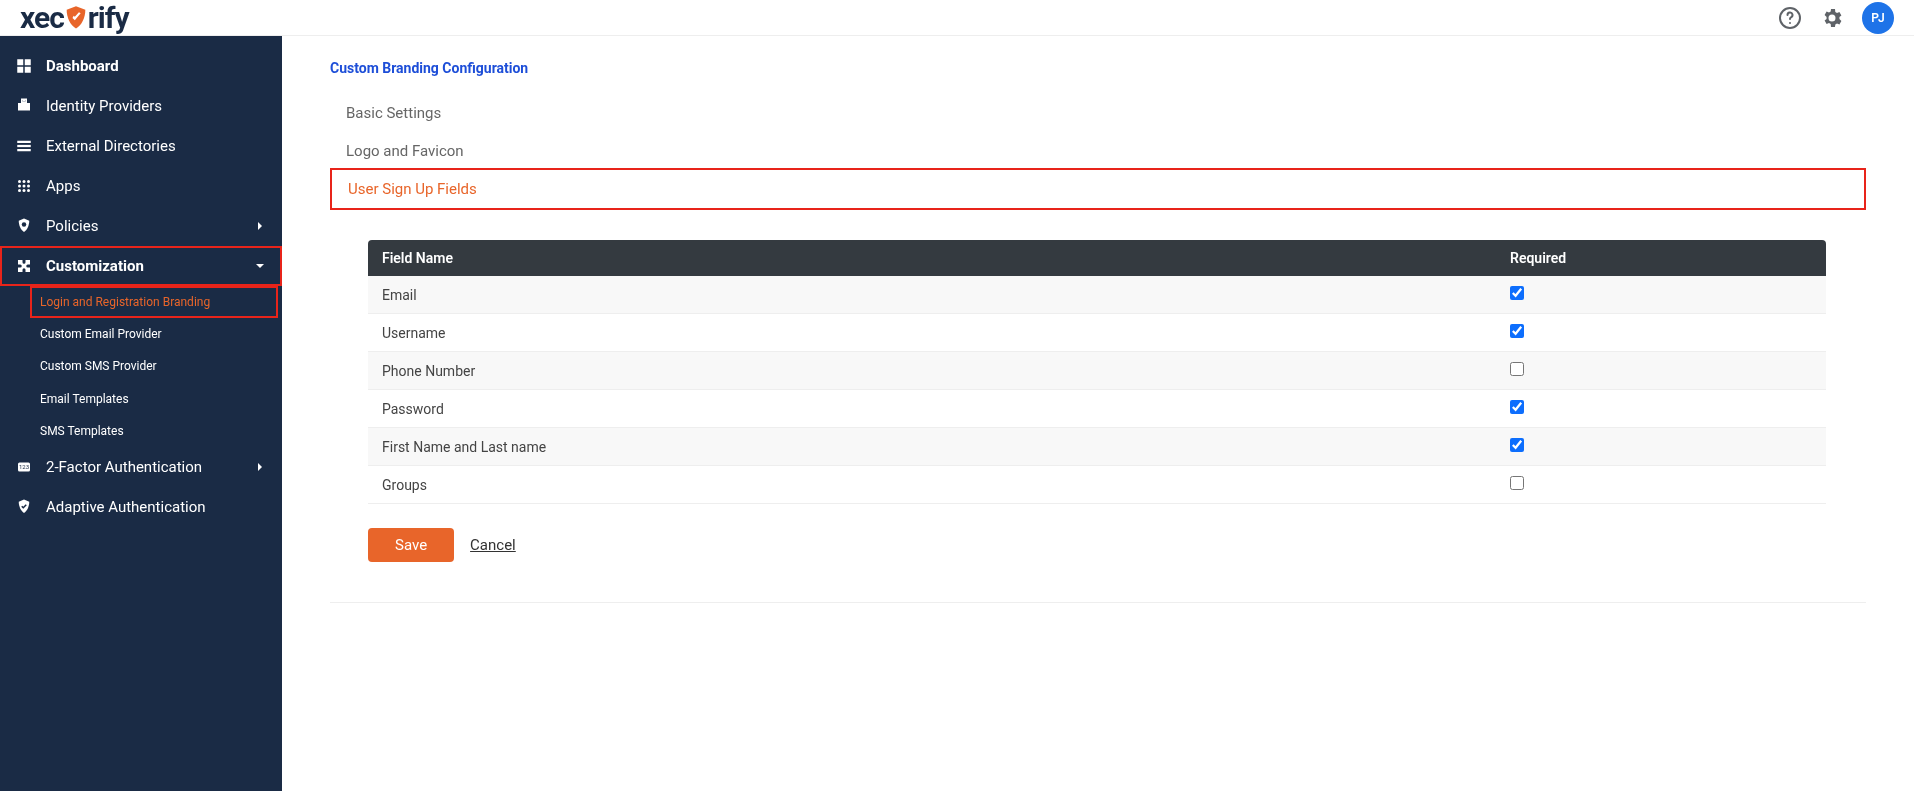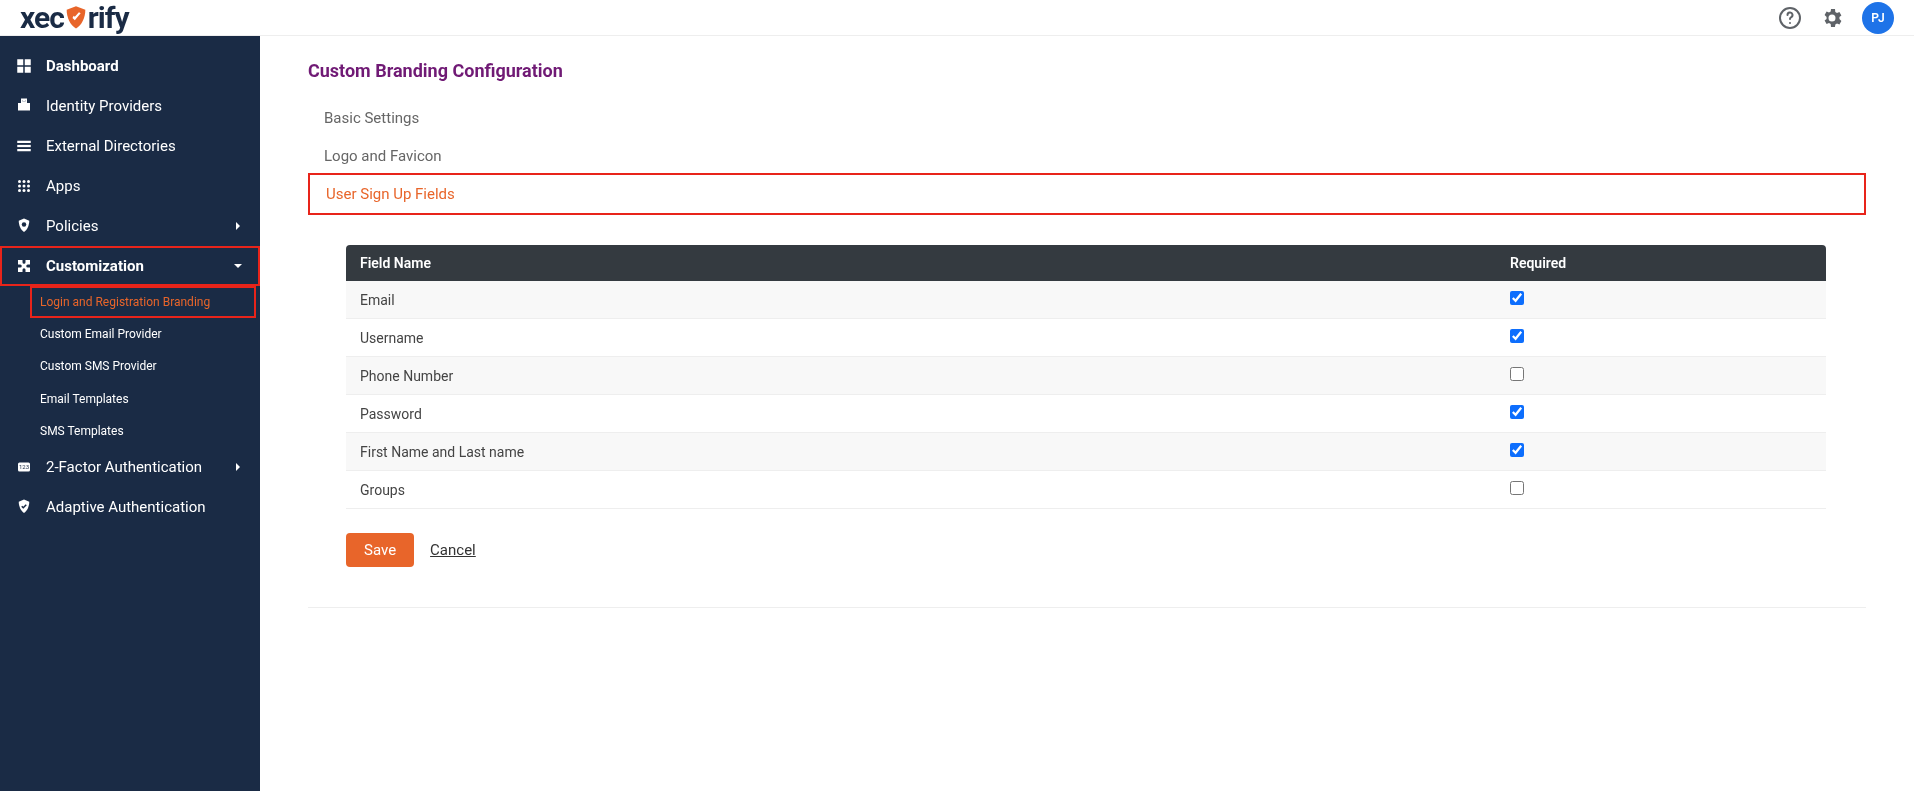--- a/index.html
+++ b/index.html
@@ -12,54 +12,54 @@
 .logo-o { position: relative; display: inline-block; }
 .logo-o svg { vertical-align: middle; margin: 0 -2px; }
 .header-right { display: flex; align-items: center; gap: 18px; }
 .header-icon { width: 24px; height: 24px; color: #5f6368; cursor: pointer; }
 .avatar { width: 32px; height: 32px; border-radius: 50%; background: #1e73e8; color: #fff; display: flex; align-items: center; justify-content: center; font-size: 12px; font-weight: 600; }
 
 
 .main-layout { display: flex; flex: 1; overflow: hidden; }
 
 
-.sidebar { width: 260px; background: #1a2b45; color: #fff; display: flex; flex-direction: column; padding-top: 10px; overflow-y: auto; }
+.sidebar { width: 282px; background: #1a2b45; color: #fff; display: flex; flex-direction: column; padding-top: 10px; overflow-y: auto; }
 .nav-item { display: flex; align-items: center; padding: 10px 14px; cursor: pointer; font-size: 15px; position: relative; }
 .nav-item .icon { width: 20px; height: 20px; margin-right: 12px; display: inline-flex; align-items: center; justify-content: center; }
 .nav-item.bold { font-weight: 700; }
 .nav-arrow { margin-left: auto; width: 16px; height: 16px; }
 .section-label { font-size: 14px; color: #8a94a6; padding: 10px 10px 6px; }
 .sub-item { padding: 8px 14px 8px 40px; font-size: 12px; cursor: pointer; line-height: 1.35; }
 .sub-item.active { color: #e8652a; }
 .highlight-red { outline: 2px solid #e8241a; outline-offset: -2px; }
 .highlight-red.sub { margin: 0 4px 0 30px; padding-left: 10px; padding-right: 6px; }
 
 
 .content { flex: 1; padding: 24px 48px; overflow-y: auto; }
-.page-title { font-size: 18px; font-weight: 700; color: #701a75; margin-bottom: 18px; }
+.page-title { font-size: 14px; font-weight: 700; color: #1d4ed8; margin-bottom: 18px; }
 .tab-bar { display: flex; border-bottom: 1px solid #e0e0e0; margin-bottom: 30px; flex-direction: column; }
 .tab { padding: 10px 16px; font-size: 15px; color: #666; cursor: pointer; position: relative; }
 .tab.active { color: #e8652a; }
 .tab.active.highlighted { border: 2px solid #e8241a; margin-top:-2px; margin-bottom:-1px;}
 
 
 .table-wrap { margin-left: 38px; margin-right: 40px; }
 table { width: 100%; border-collapse: collapse; }
 thead th { background: #343a40; color: #fff; text-align: left; padding: 10px 14px; font-size: 14px; font-weight: 600; }
 thead th:first-child { border-top-left-radius: 4px; }
 thead th:last-child { border-top-right-radius: 4px; }
 tbody td { padding: 10px 14px; font-size: 14px; color: #444; border-bottom: 1px solid #eee; }
 tbody tr:nth-child(odd) td { background: #f8f8f8; }
 tbody tr:nth-child(even) td { background: #fff; }
 .col-required { width: 330px; }
 input[type=checkbox] { width: 14px; height: 14px; accent-color: #0d6efd; }
 
 
 .btn-row { margin-left: 38px; margin-top: 24px; display: flex; gap: 16px; align-items: center; }
-.btn-save { background: #e8652a; color: #fff; border: none; padding: 8px 18px; font-size: 15px; border-radius: 4px; cursor: pointer; }
+.btn-save { background: #e8652a; color: #fff; border: none; padding: 8px 27px; font-size: 15px; border-radius: 4px; cursor: pointer; }
 .btn-cancel { background: transparent; border: none; color: #333; font-size: 15px; cursor: pointer; text-decoration: underline; }
 
 .divider { margin: 40px 0 0; border-top: 1px solid #eee; }
 </style>
 </head>
 <body>
 
 <div class="header">
   <div class="logo">
     <span class="logo-text">xec</span>

